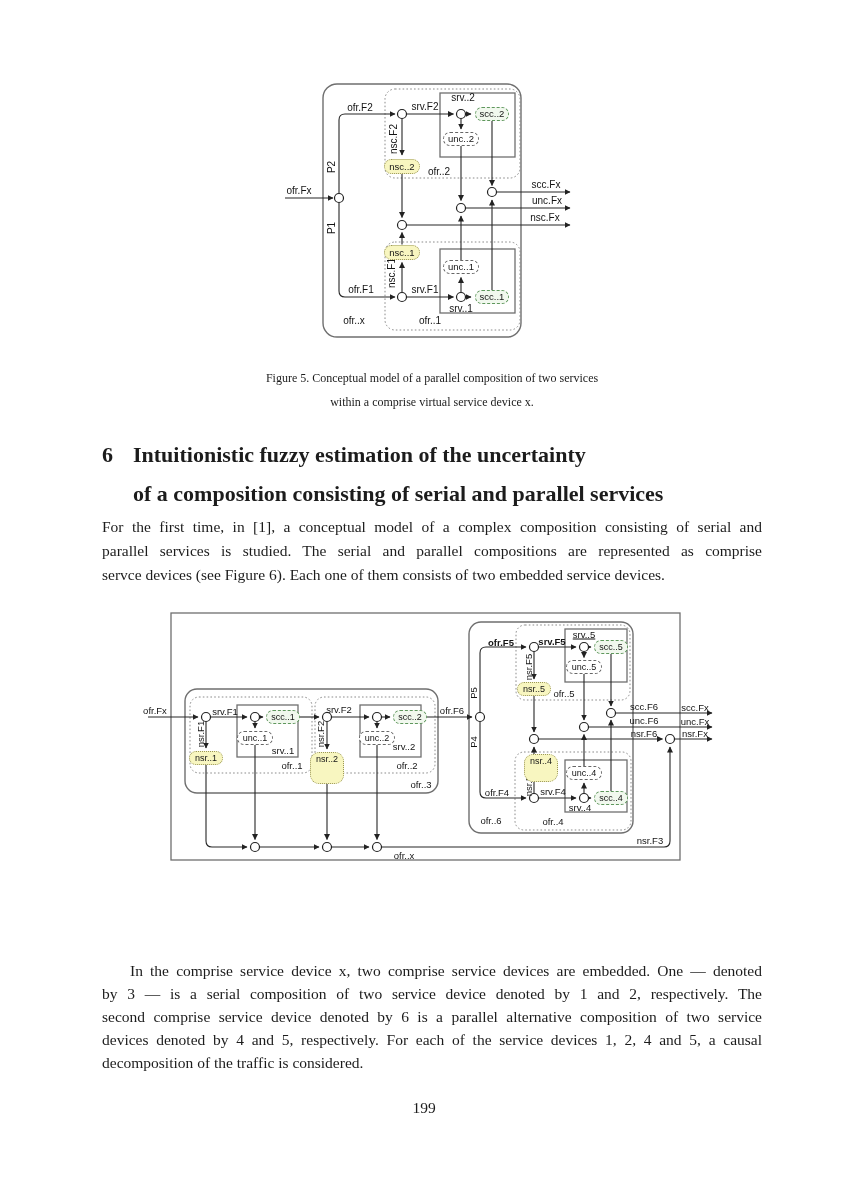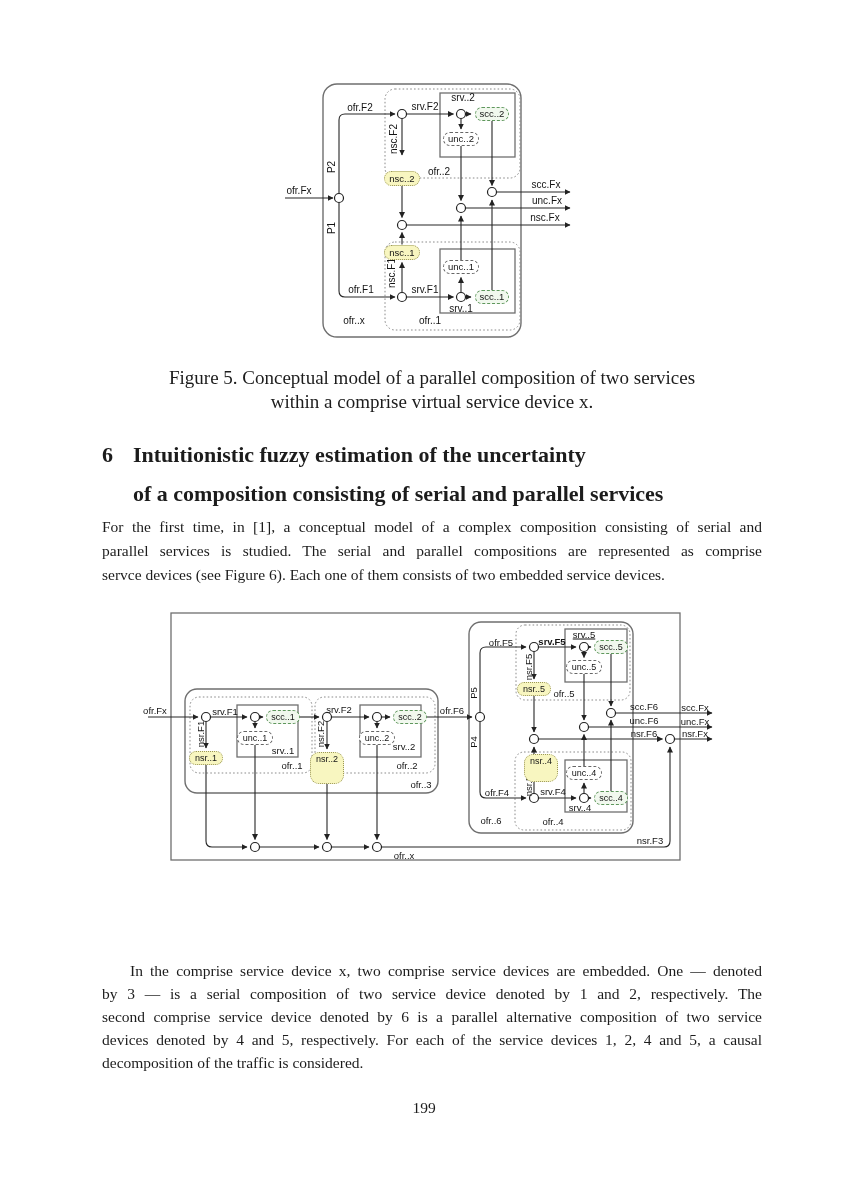--- a/index.html
+++ b/index.html
@@ -21,21 +21,21 @@
   .bubble.nsr{background:#f8f6c0;border:1px dotted #9a9758;}
   .bubble.scc{background:#f1f8ee;border:1px dashed #5f975d;}
   .bubble.unc{background:#ffffff;border:1px dashed #666666;}
   .ln{fill:none;stroke:#262626;stroke-width:1.1;}
   .box{fill:none;stroke:#6f6f6f;stroke-width:1.3;}
   .round{fill:none;stroke:#6f6f6f;stroke-width:1.4;}
   .dot{fill:none;stroke:#8b8b8b;stroke-width:1;stroke-dasharray:1.6 2.2;}
   .node{fill:#ffffff;stroke:#222222;stroke-width:1.2;}
   
   .caption{position:absolute;left:102px;width:660px;text-align:center;
-           font-size:19px;line-height:24px;}
+           font-size:12px;line-height:24px;}
   .heading{position:absolute;left:102px;width:660px;font-weight:bold;font-size:22px;line-height:39px;}
   .heading .secnum{position:absolute;left:0;top:0;}
   .heading .sectitle{margin-left:31px;}
   .para{position:absolute;left:102px;width:660px;font-size:15.5px;}
   .para .pline{text-align:justify;text-align-last:justify;}
   .para .pline.last{text-align:left;text-align-last:left;}
   .para1 .pline{line-height:24px;}
   .para2 .pline{line-height:23px;}
   .indent{text-indent:28px;}
   .pagenum{position:absolute;left:0;top:1099px;width:848px;text-align:center;font-size:15.5px;}
@@ -103,21 +103,21 @@
         <div class="dlabel" style="left: 262px; top: 137px;">nsc.Fx</div>
         <div class="dlabel" style="left: 78px; top: 209px;">ofr.F1</div>
         <div class="dlabel" style="left: 142px; top: 209px;">srv.F1</div>
         <div class="dlabel" style="left: 178px; top: 228px;">srv..1</div>
         <div class="dlabel" style="left: 147px; top: 240px;">ofr..1</div>
         <div class="dlabel" style="left: 71px; top: 240px;">ofr..x</div>
         <div class="dlabel vert" style="left: 48px; top: 87px;">P2</div>
         <div class="dlabel vert" style="left: 48px; top: 148px;">P1</div>
         <div class="dlabel vert" style="left: 110px; top: 59px;">nsc.F2</div>
         <div class="dlabel vert" style="left: 108px; top: 193px;">nsc.F1</div>
-        <div class="bubble nsr" style="left: 101px; top: 78.5px; width: 36px; height: 15px; line-height: 13px; margin-top: 12px;">nsc..2</div>
+        <div class="bubble nsr" style="left: 101px; top: 78.5px; width: 36px; height: 15px; line-height: 13px;">nsc..2</div>
         <div class="bubble nsr" style="left: 101px; top: 164.5px; width: 36px; height: 15px; line-height: 13px;">nsc..1</div>
         <div class="bubble unc" style="left: 160px; top: 52px; width: 36px; height: 14px; line-height: 12px;">unc..2</div>
         <div class="bubble unc" style="left: 160px; top: 180px; width: 36px; height: 14px; line-height: 12px;">unc..1</div>
         <div class="bubble scc" style="left: 192px; top: 27px; width: 34px; height: 14px; line-height: 12px;">scc..2</div>
         <div class="bubble scc" style="left: 192px; top: 210px; width: 34px; height: 14px; line-height: 12px;">scc..1</div>
       </div>
   </div>
 
   <div class="caption" style="top:366px;">
     <div>Figure 5. Conceptual model of a parallel composition of two services</div>
@@ -220,21 +220,21 @@
     <div class="overlay">
         <div class="dlabel" style="left: 15px; top: 110px;">ofr.Fx</div>
         <div class="dlabel" style="left: 85px; top: 111px;">srv.F1</div>
         <div class="dlabel" style="left: 143px; top: 150px;">srv..1</div>
         <div class="dlabel" style="left: 152px; top: 165px;">ofr..1</div>
         <div class="dlabel" style="left: 199px; top: 109px;">srv.F2</div>
         <div class="dlabel" style="left: 264px; top: 146px;">srv..2</div>
         <div class="dlabel" style="left: 267px; top: 165px;">ofr..2</div>
         <div class="dlabel" style="left: 281px; top: 184px;">ofr..3</div>
         <div class="dlabel" style="left: 312px; top: 110px;">ofr.F6</div>
-        <div class="dlabel" style="left: 361px; top: 42px;">ofr.F5</div>
+        <div class="dlabel" style="left: 361px; top: 42px; font-weight: bold;">ofr.F5</div>
         <div class="dlabel" style="left: 412px; top: 41px; font-weight: bold;">srv.F5</div>
         <div class="dlabel" style="left: 444px; top: 34px; text-decoration: underline;">srv..5</div>
         <div class="dlabel" style="left: 424px; top: 93px;">ofr..5</div>
         <div class="dlabel" style="left: 504px; top: 106px;">scc.F6</div>
         <div class="dlabel" style="left: 504px; top: 120px;">unc.F6</div>
         <div class="dlabel" style="left: 504px; top: 133px;">nsr.F6</div>
         <div class="dlabel" style="left: 555px; top: 107px;">scc.Fx</div>
         <div class="dlabel" style="left: 555px; top: 121px;">unc.Fx</div>
         <div class="dlabel" style="left: 555px; top: 133px;">nsr.Fx</div>
         <div class="dlabel" style="left: 357px; top: 192px;">ofr.F4</div>

